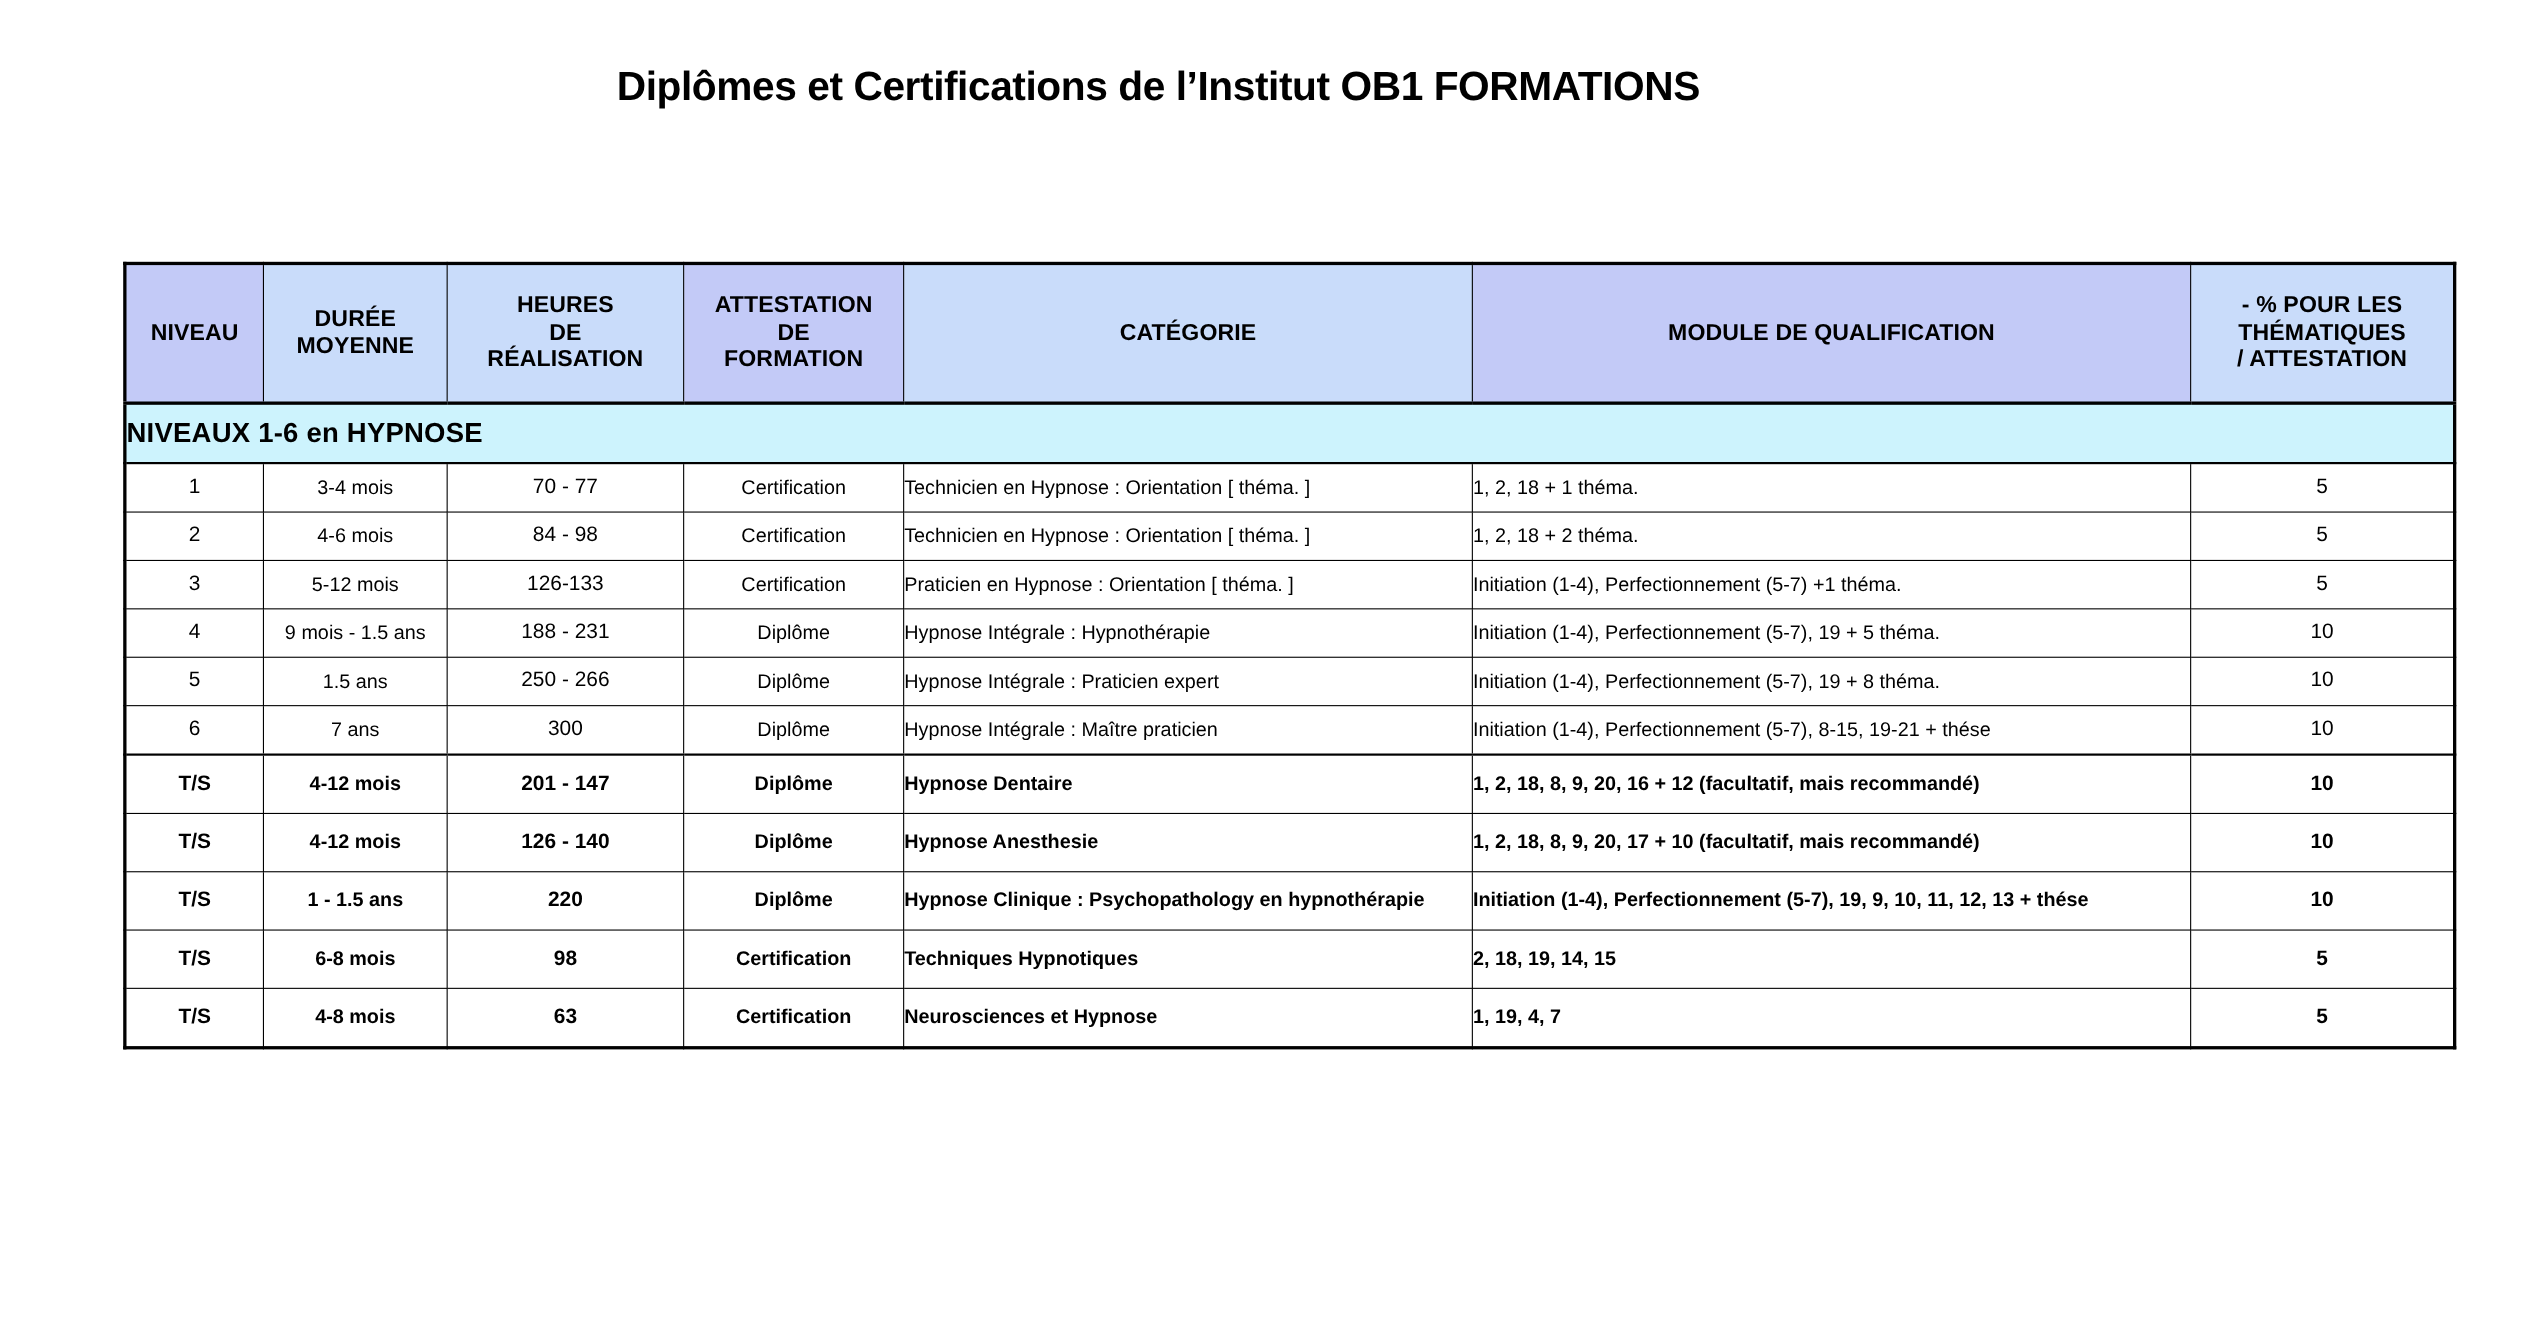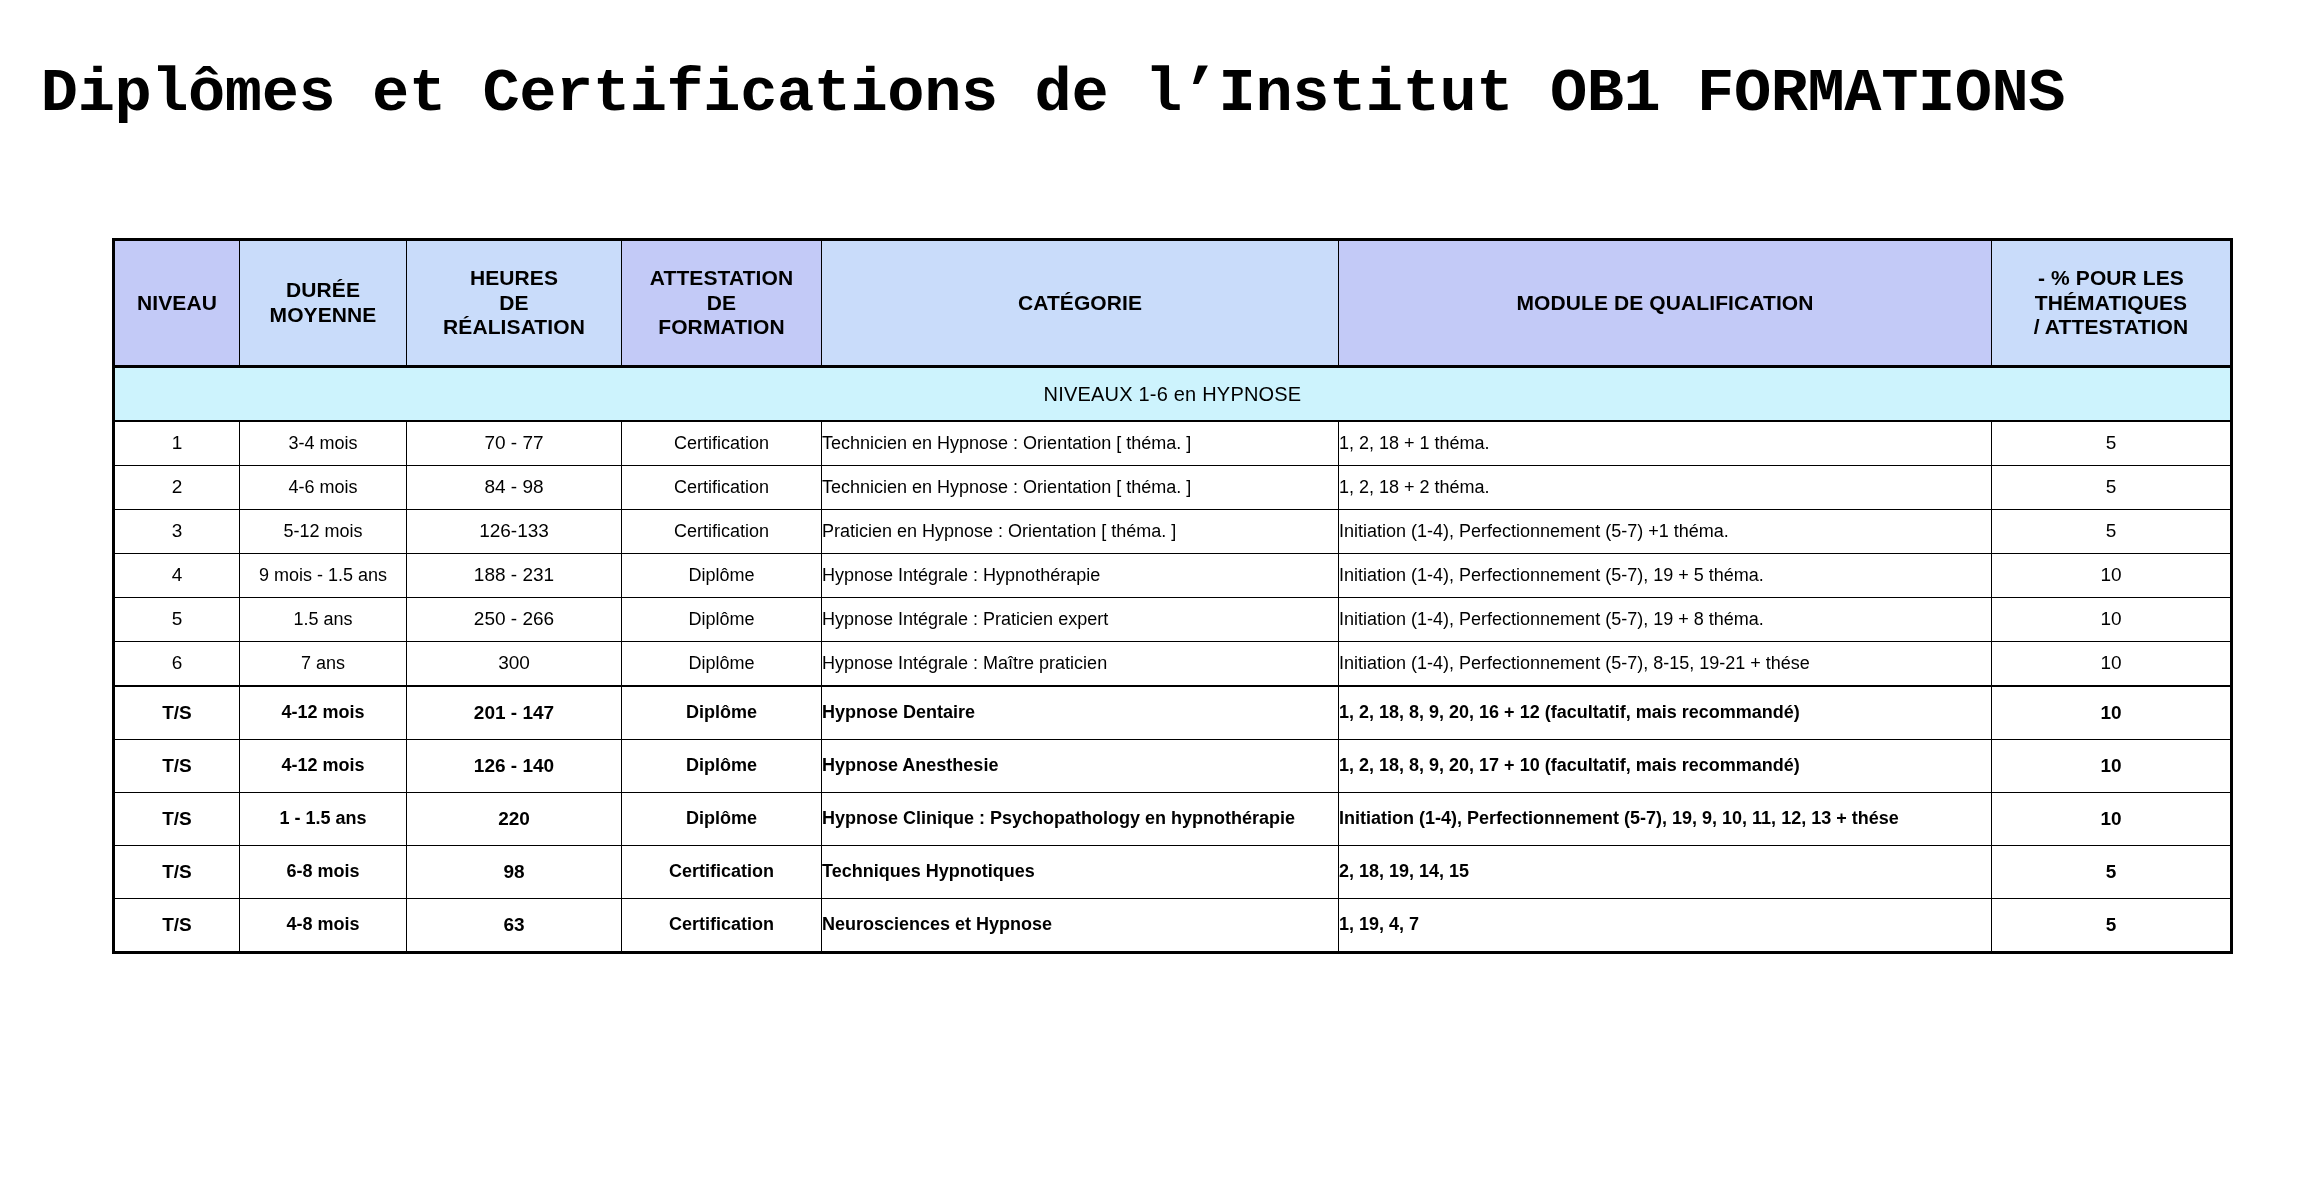--- a/index.html
+++ b/index.html
@@ -23,26 +23,25 @@
     background: #ffffff;
   }
 
   
   .page-title {
     position: absolute;
     left: 0;
     top: 58px;
     width: 2106px;
     text-align: center;
-    font-size: 62px;
+    font-size: 37px;
     font-weight: bold;
     letter-spacing: -0.4px;
     color: #000000;
     white-space: nowrap;
-    font-family: Liberation Mono, monospace;
   }
 
   
   .table-wrap {
     position: absolute;
     left: 112px;
     top: 238px;
     width: 2118px;
   }
 
@@ -81,23 +80,22 @@
     border-top: 2px solid #000000;
   }
   th.shade-lavender { background: #c3caf7; }
   th.shade-blue     { background: #c9dcfa; }
 
   th .hdr-line { display: block; }
 
   
   tr.section-row td {
     height: 52px;
-    text-align: center;
-    font-size: 20px;
-    font-weight: normal;
+    font-size: 25px;
+    font-weight: bold;
     letter-spacing: 0.2px;
     border-top: 2.5px solid #000000;
     border-bottom: 2.5px solid #000000;
   }
   td.banner-cyan { background: #cdf3fd; }
   td.banner-pink { background: #f7e6fb; }
 
   
   tr.data-row td {
     height: 43px;

